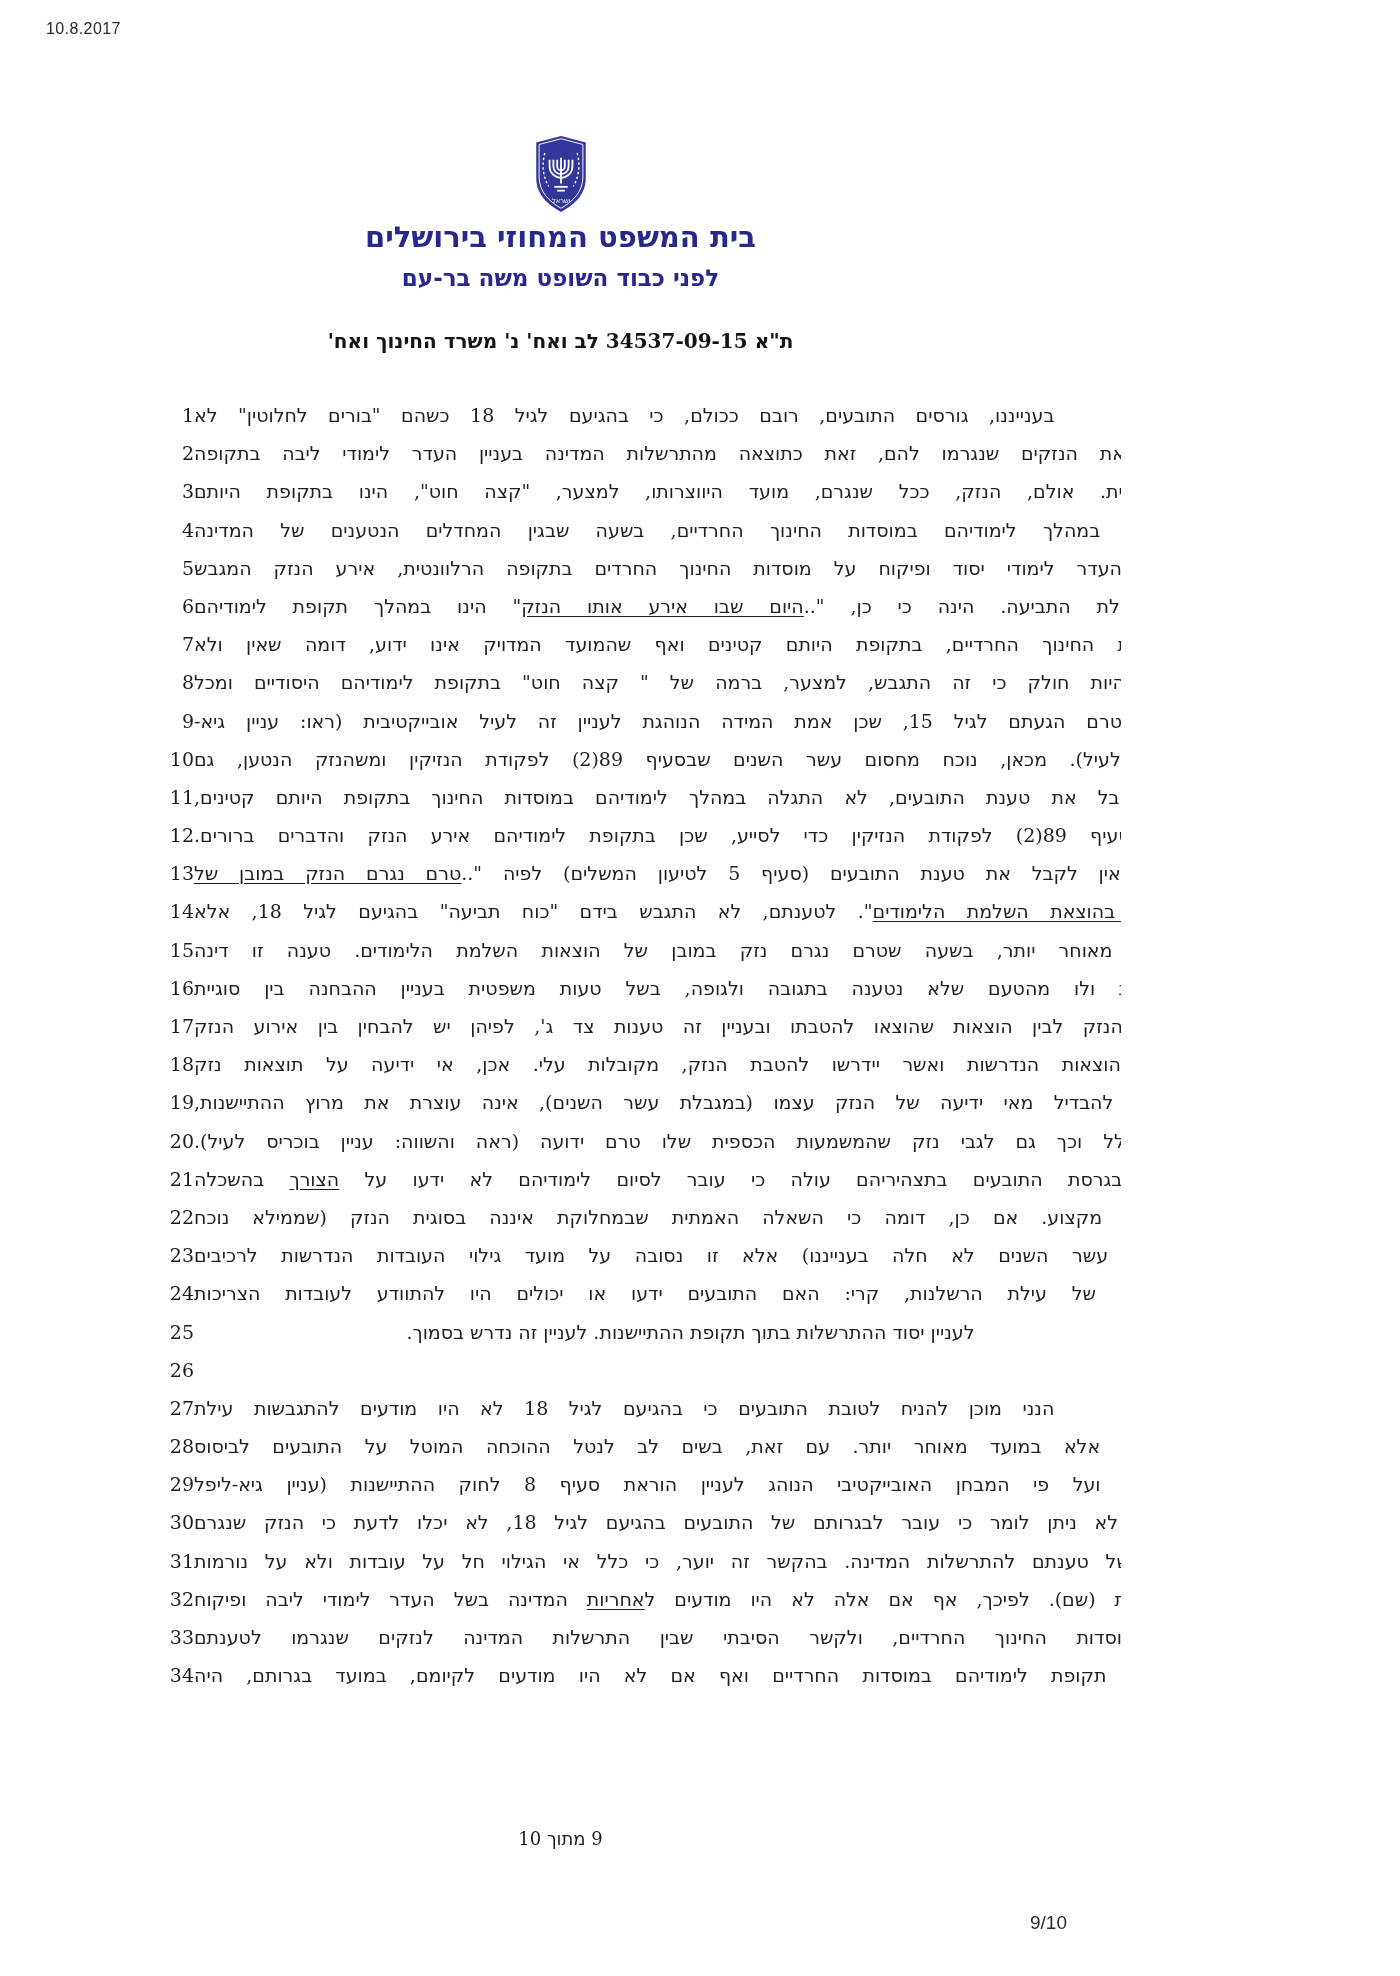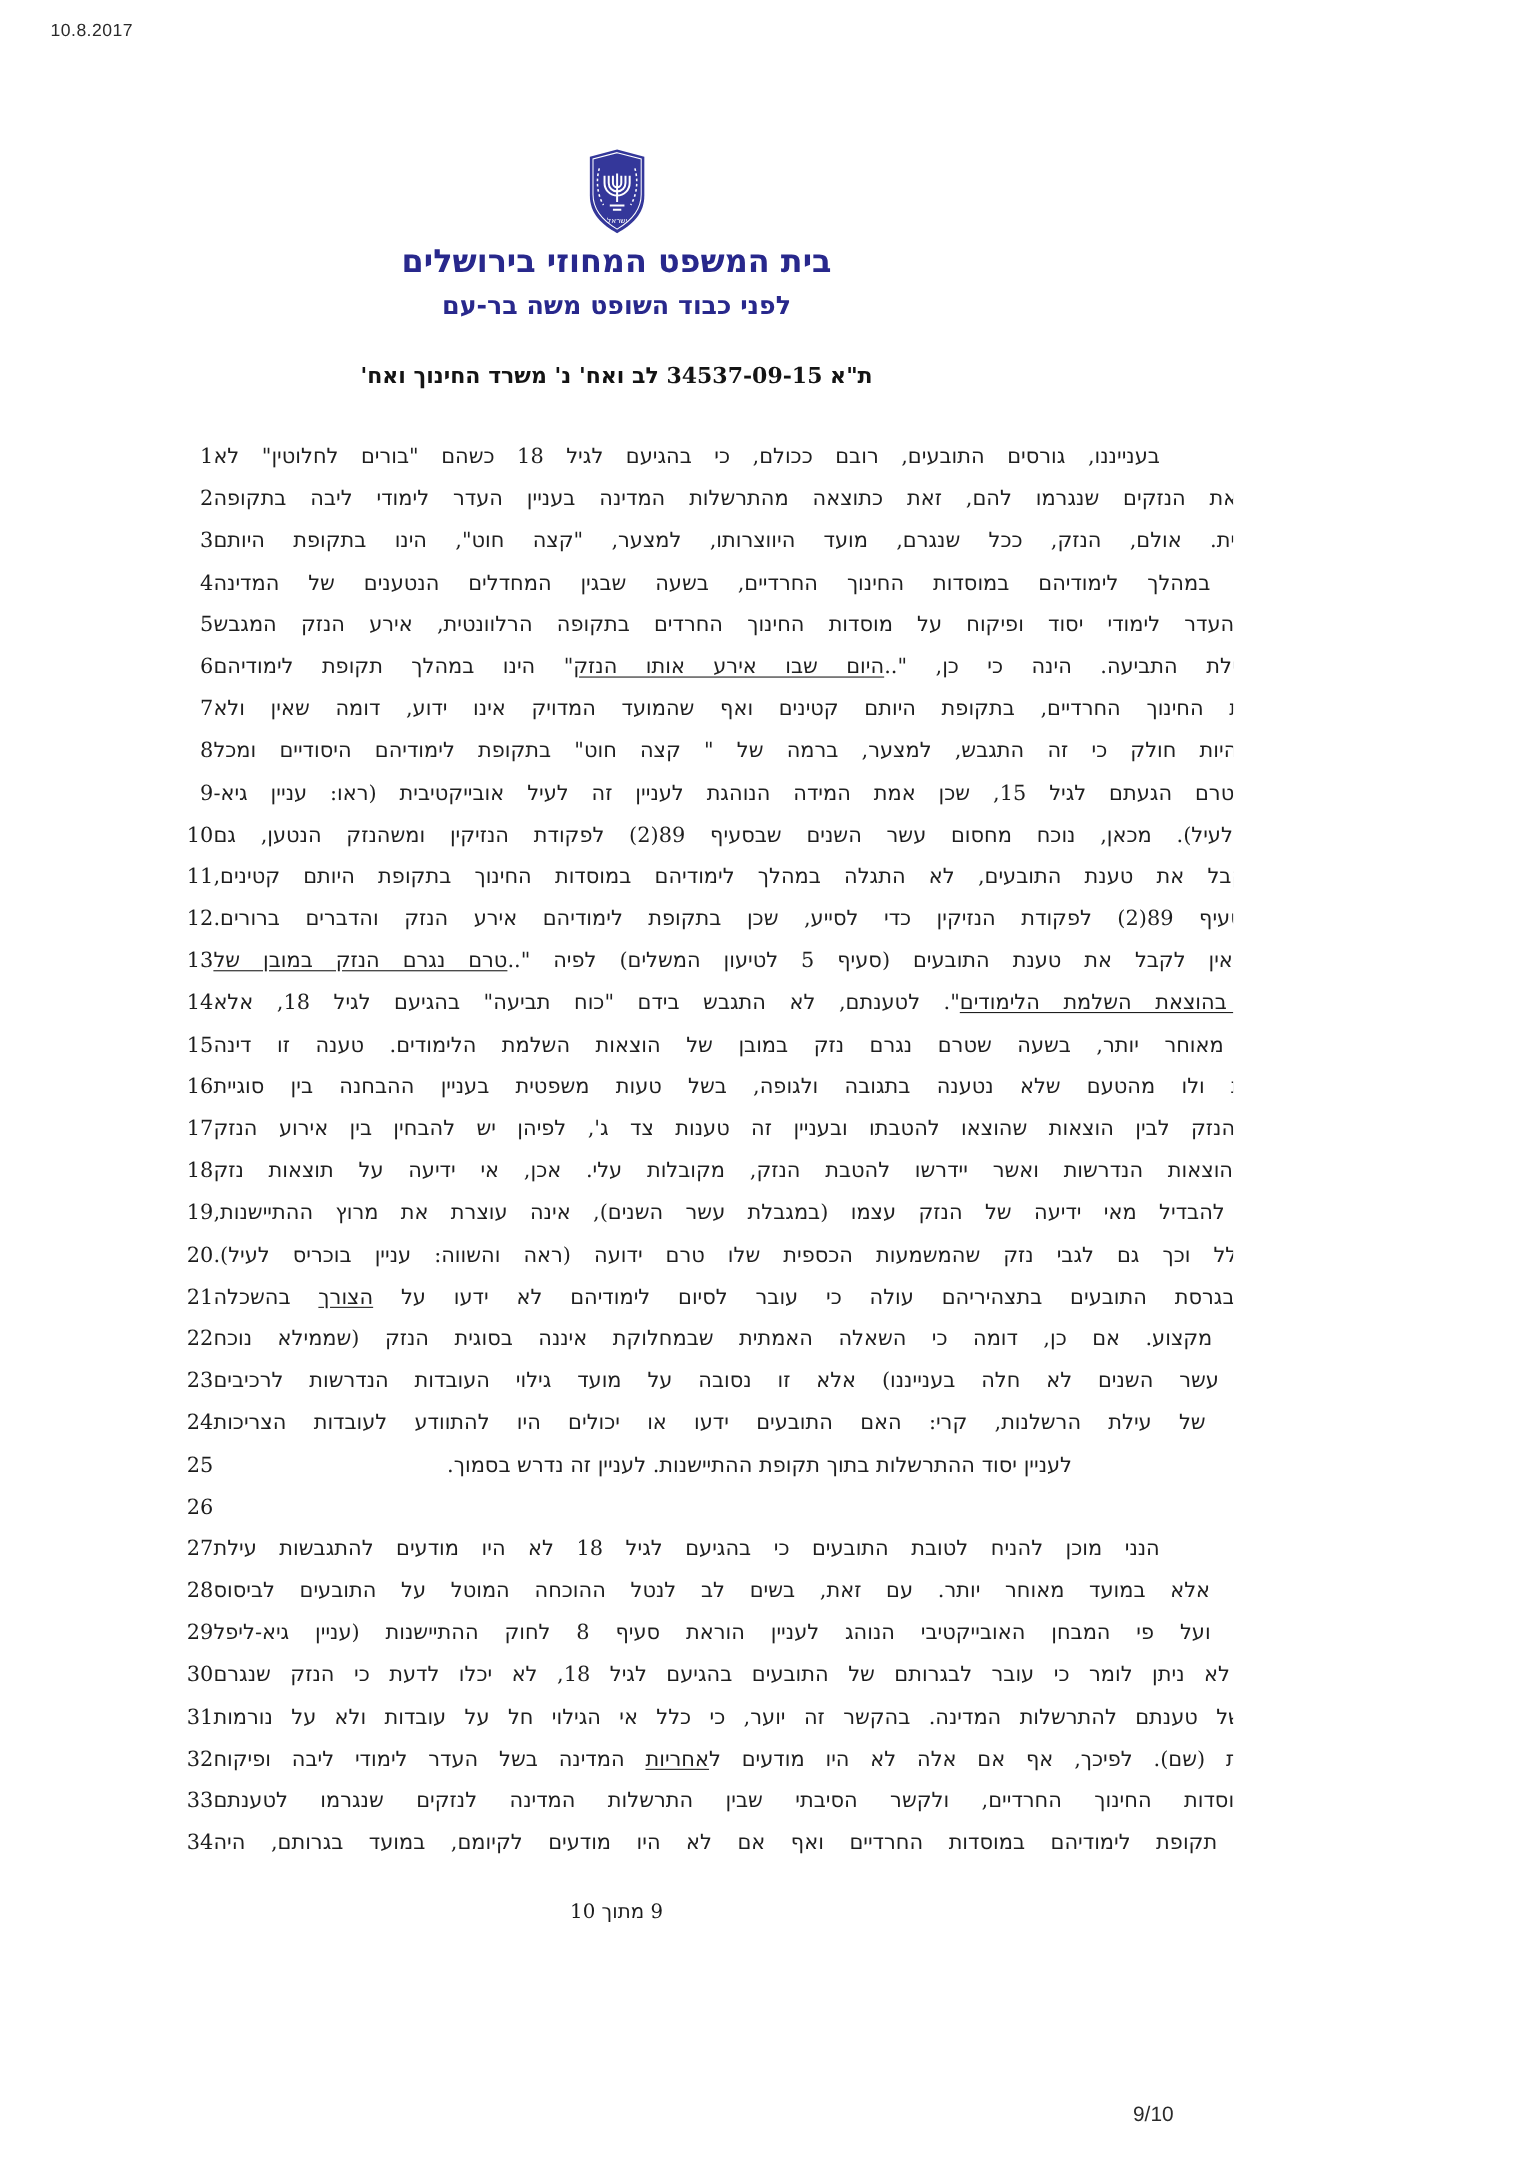--- a/index.html
+++ b/index.html
@@ -40,21 +40,21 @@
   .txt {
     flex:1 1 auto; direction:rtl; unicode-bidi:plaintext;
     font-size:19px; color:#1f1f1f;
     text-align:justify; text-align-last:justify;
     font-family:"DejaVu Serif","DejaVu Sans",serif;
   }
   
   .row:nth-child(25) .txt { text-align:center; text-align-last:auto; }
   .u { text-decoration:underline; text-underline-offset:3px; }
   .footer-pageof {
-    position:absolute; left:0; width:100%; top:1728px; text-align:center;
+    position:absolute; left:0; width:100%; top:1828px; text-align:center;
     direction:rtl; font-size:18px; color:#1c1c1c;
     font-family:"DejaVu Serif","DejaVu Sans",serif;
   }
   .corner-page {
     position:absolute; left:1030px; top:1912px;
     font-family:"Liberation Sans","DejaVu Sans",sans-serif;
     font-size:19px; color:#2a2a2a;
   }
 </style>
 </head>

